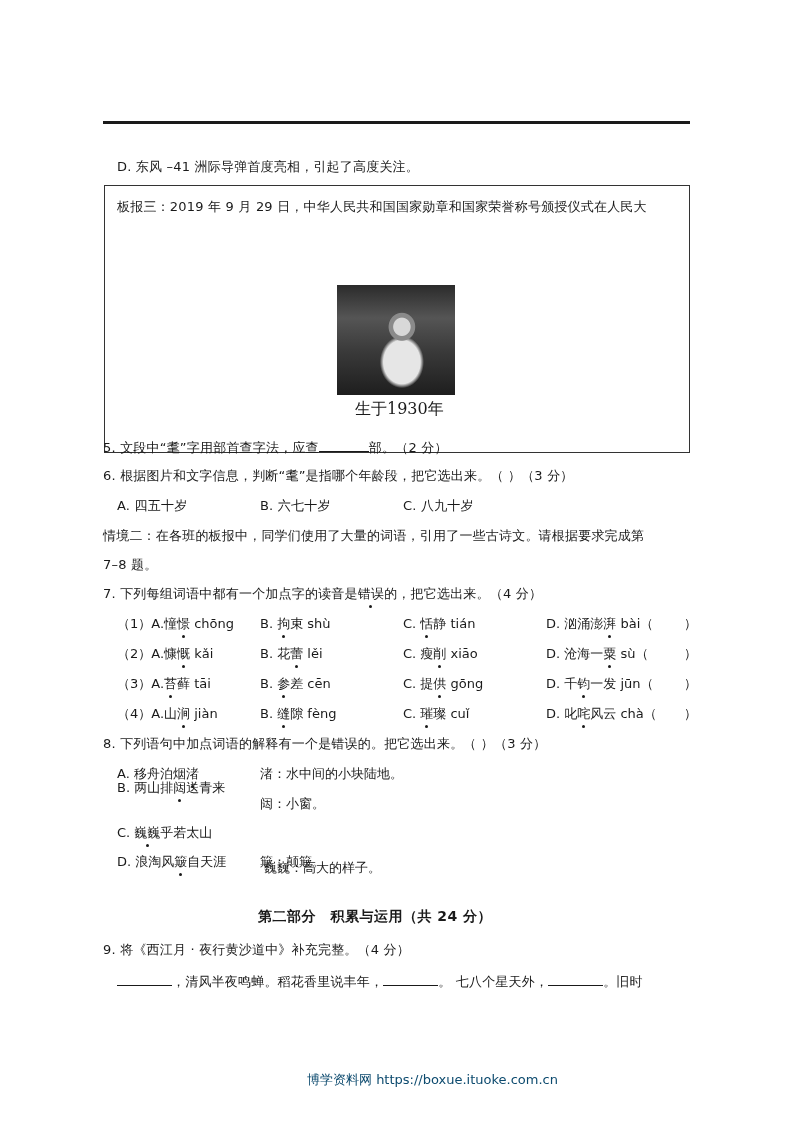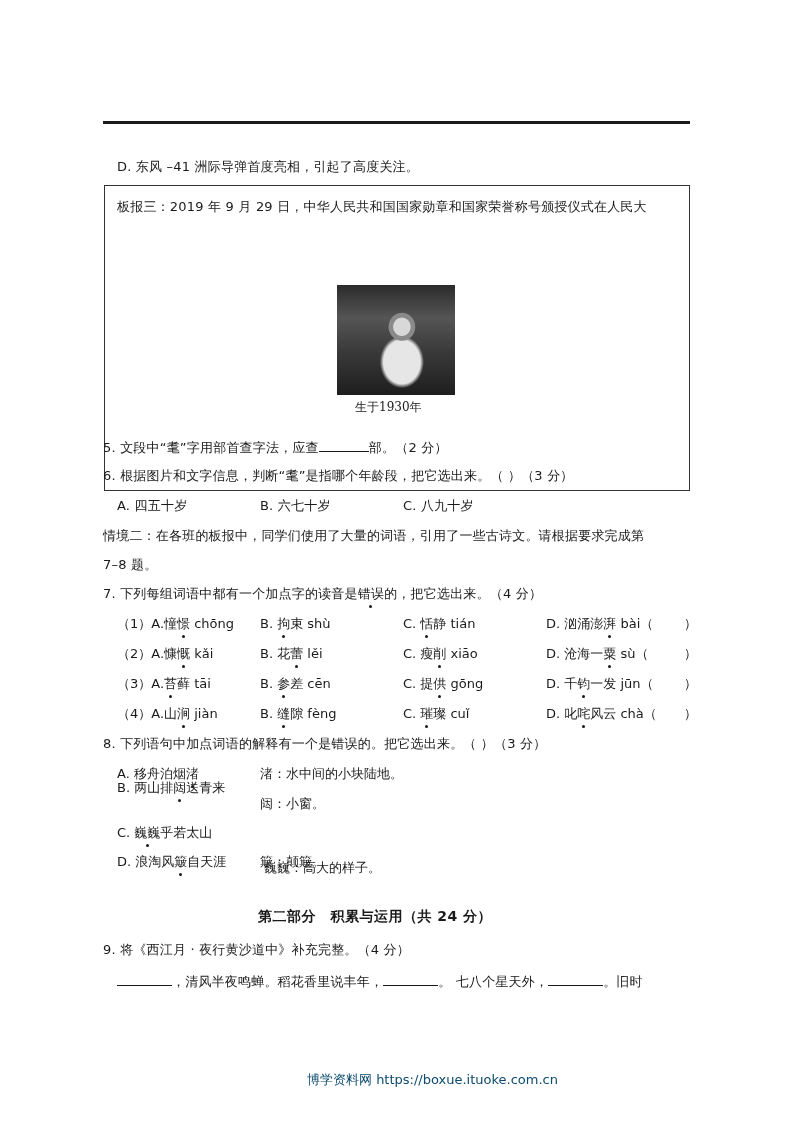--- a/index.html
+++ b/index.html
@@ -1,26 +1,26 @@
 <!DOCTYPE html>
 <html><head>
 <meta charset="utf-8">
 <style>
   html, body { margin: 0; padding: 0; background: #ffffff; }
   body { width: 793px; height: 1122px; position: relative; overflow: hidden;
          font-family: "DejaVu Sans", "Liberation Sans", sans-serif; color: #1a1a1a; }
   .rule { position: absolute; left: 103px; top: 121px; width: 587px; height: 3px; background: #1a1a1a; }
   .line { position: absolute; font-size: 13px; line-height: 18px; white-space: nowrap; letter-spacing: 0.2px; }
-  .box { position: absolute; left: 104px; top: 185px; width: 586px; height: 306px; border: 1.5px solid #333; box-sizing: border-box; }
+  .box { position: absolute; left: 104px; top: 185px; width: 586px; height: 268px; border: 1.5px solid #333; box-sizing: border-box; }
   .box .bl { position: absolute; left: 12px; font-size: 13px; line-height: 18px; white-space: nowrap; letter-spacing: 0.2px; }
   .photo { position: absolute; left: 232px; top: 99px; width: 118px; height: 110px;
            background: radial-gradient(ellipse at 55% 38%, #d8d8d8 0 9%, #8a8a8a 10% 14%, transparent 15%),
                        radial-gradient(ellipse at 55% 70%, #e6e6e6 0 20%, transparent 24%),
                        linear-gradient(180deg, #2b2b2b 0%, #555 30%, #3a3a3a 60%, #1e1e1e 100%); }
-  .caption { position: absolute; left: 250px; top: 213px; font-family: "DejaVu Serif", "Liberation Serif", serif; font-size: 12px; }
+  .caption { position: absolute; left: 250px; top: 213px; font-family: "DejaVu Serif", "Liberation Serif", serif; font-size: 16px; }
   .blank { display: inline-block; border-bottom: 1px solid #1a1a1a; height: 14px; vertical-align: baseline; }
   .dot { position: relative; display: inline-block; }
   .dot::after { content: ""; position: absolute; left: 50%; bottom: -5px; width: 3px; height: 3px; margin-left: -1.5px; border-radius: 50%; background: #1a1a1a; }
   .col { position: absolute; font-size: 13px; line-height: 18px; white-space: nowrap; }
   .section-title { position: absolute; left: 0; width: 750px; top: 908px; text-align: center; font-weight: bold; font-size: 14px; letter-spacing: 0.5px; }
   .footer { position: absolute; left: 0; width: 793px; top: 1071px; text-align: center; font-size: 13px; color: #0c4a6e; margin-left: 36px; }
   .paren-end { position: absolute; font-size: 13px; }
 </style>
 </head>
 <body>

